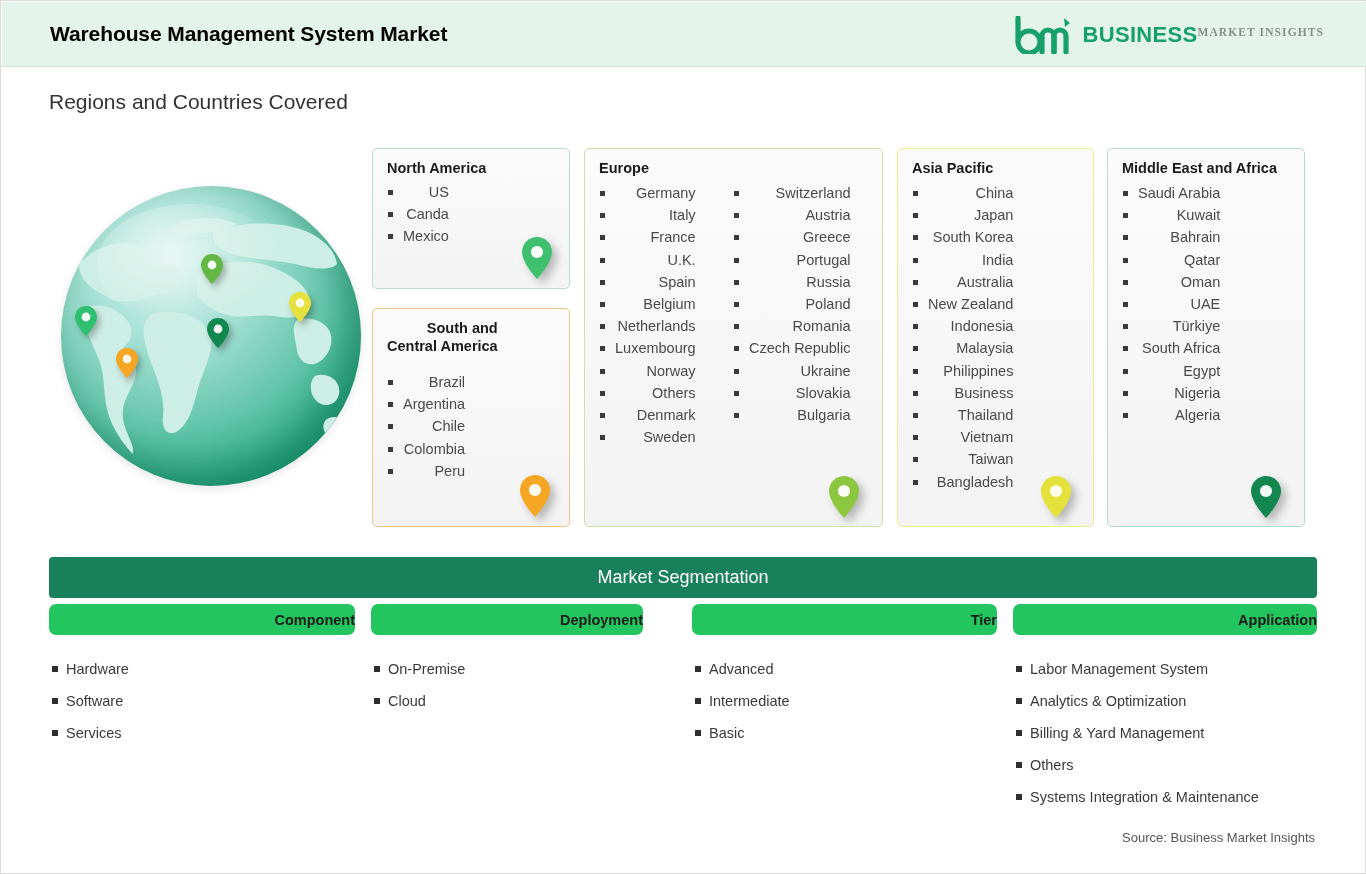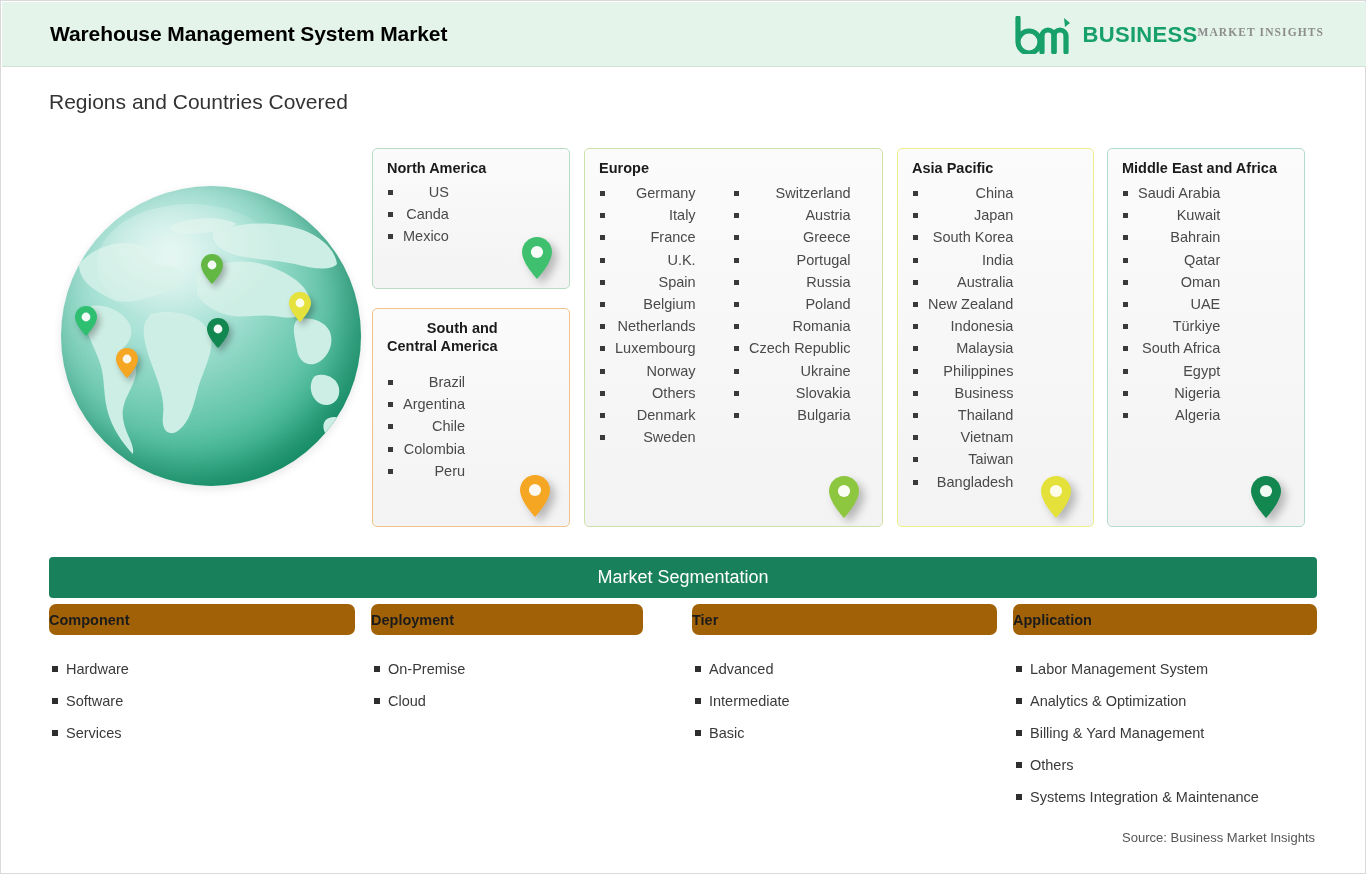--- a/index.html
+++ b/index.html
@@ -120,22 +120,22 @@
     position: absolute; left: 48px; top: 556px;
     width: 1268px; height: 41px;
     background: #19805c;
     border-radius: 4px;
     display: flex; align-items: center; justify-content: center;
   }
   #seg-bar-label { color: #ffffff; font-size: 18px; }
 
   .seg-head {
     position: absolute; top: 603px; height: 31px;
-    background: #a16207; border-radius: 7px;
-    display: flex; align-items: center; justify-content: flex-start;
+    background: #22c55e; border-radius: 7px;
+    display: flex; align-items: center; justify-content: flex-end;
   }
   .seg-head span { font-size: 14.5px; font-weight: bold; color: #1b1b1b; }
   .seg-list {
     position: absolute; margin: 0; padding: 0; list-style: none;
   }
   .seg-list li {
     font-size: 14.5px; color: #3a3a3a; line-height: 32px;
     padding-left: 14px; position: relative; white-space: nowrap;
   }
   .seg-list li:before {

